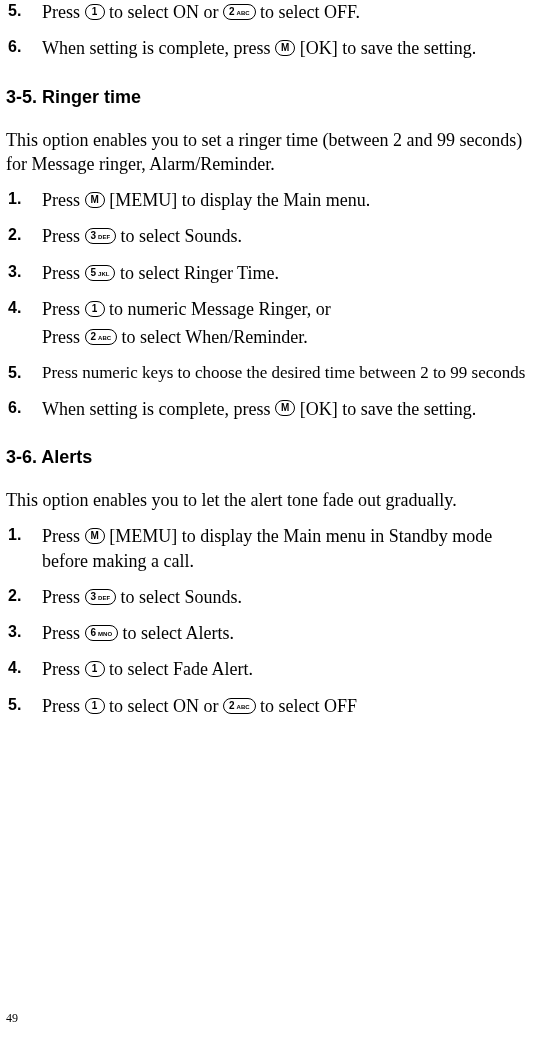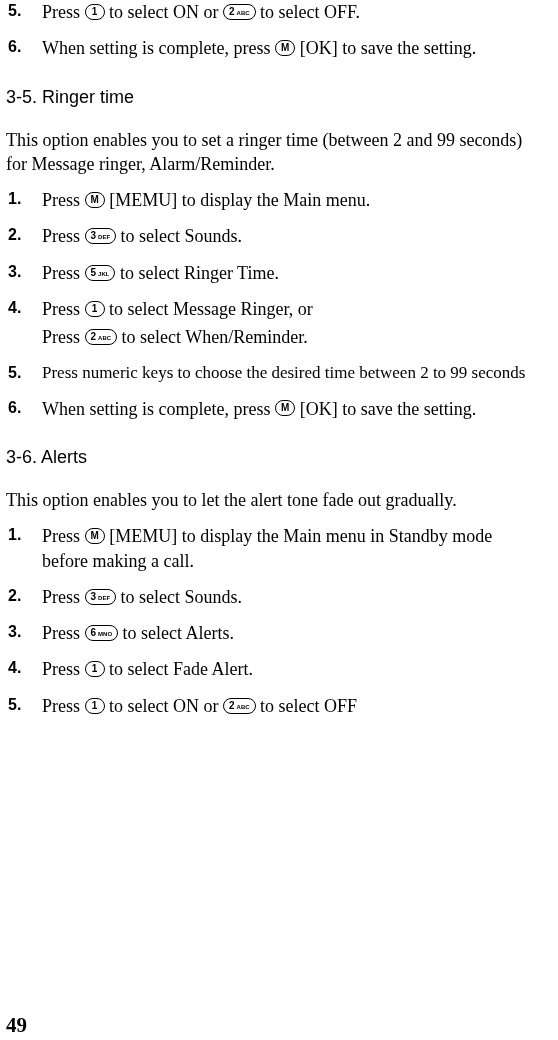--- a/index.html
+++ b/index.html
@@ -36,21 +36,21 @@
   .key .sup {
     font-size: 6px;
     font-weight: bold;
     vertical-align: top;
     position: relative;
     top: 1px;
     margin-left: 2px;
   }
   h2.section {
     font-family: Verdana, Arial, sans-serif;
-    font-weight: normal;
+    font-weight: bold;
     font-size: 18px;
     margin: 26px 0 6px 0;
   }
   h3.subsection {
     font-family: Verdana, Arial, sans-serif;
     font-weight: bold;
     font-size: 15px;
     margin: 18px 0 4px 0;
   }
   p.intro {
@@ -79,23 +79,22 @@
     top: 0;
     font-family: Arial, Helvetica, sans-serif;
     font-weight: bold;
     font-size: 16px;
   }
   .tight-font li::before { font-size: 15px; }
   .sub-line { display: block; margin-top: 4px; }
   .page-num {
     position: absolute;
     left: 6px;
-    bottom: 2px;
-    font-size: 21px;
-    font-weight: bold;
+    bottom: 14px;
+    font-size: 12px;
   }
 </style>
 </head>
 <body>
 
 <div class="page">
 
   <ol class="steps" style="counter-reset: step 4; margin-top:0;">
     <li>
       <span>Press </span>
@@ -126,21 +125,21 @@
       <span> to select Sounds.</span>
     </li>
     <li>
       <span>Press </span>
       <span class="key"><span>5</span><span class="sup">JKL</span></span>
       <span> to select Ringer Time.</span>
     </li>
     <li>
       <span>Press </span>
       <span class="key"><span>1</span></span>
-      <span> to select Message Ringer, or</span>
+      <span> to numeric Message Ringer, or</span>
       <span class="sub-line">
         <span>Press </span>
         <span class="key"><span>2</span><span class="sup">ABC</span></span>
         <span> to select When/Reminder.</span>
       </span>
     </li>
     <li style="font-size:17px;">
       <span>Press numeric keys to choose the desired time between 2 to 99 seconds</span>
     </li>
     <li>

